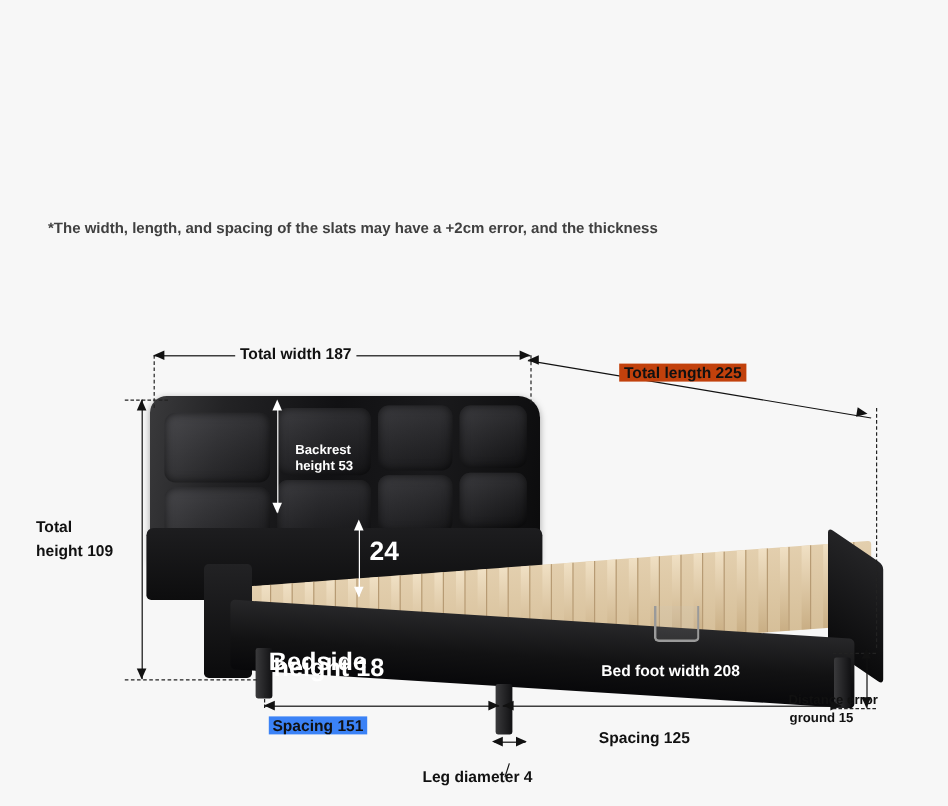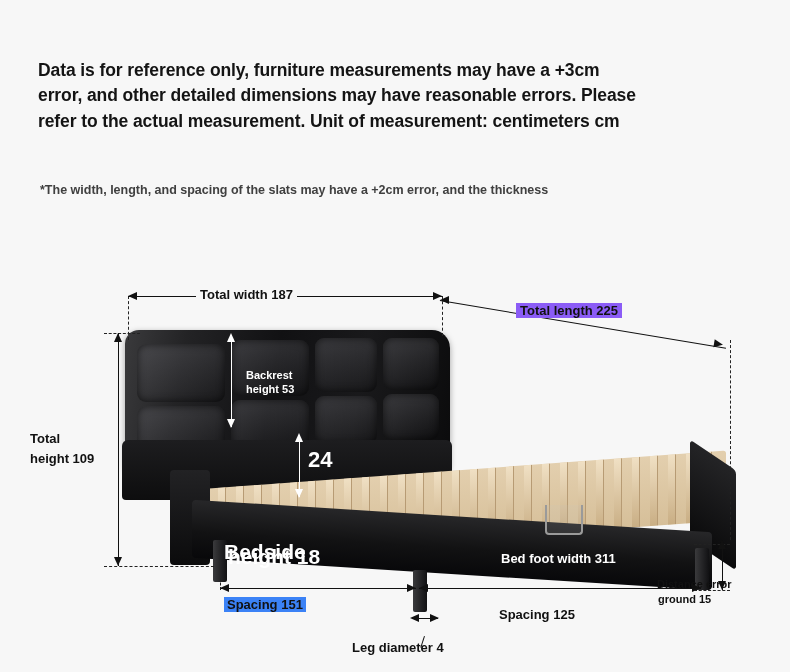--- a/index.html
+++ b/index.html
@@ -117,21 +117,20 @@
   .lbl.white{color:#fff;}
   .lbl.big{font-size:22px;color:#fff;font-weight:bold;}
   .lbl.bedside{font-size:21px;color:#fff;font-weight:bold;line-height:1.05;}
   .wline{position:absolute;background:#fff;}
 </style>
 </head>
 <body>
 
 <div id="stage">
 
-  <div class="headline">Data is for reference only, furniture measurements may have a +3cm error, and other detailed dimensions may have reasonable errors. Please refer to the actual measurement. Unit of measurement: centimeters cm</div>
   <div class="note1">*The width, length, and spacing of the slats may have a +2cm error, and the thickness</div>
 
   <div class="bed-layer">
 
     <div class="headboard">
       <div class="hb-tuft" style="left:12px;top:14px;width:88px;height:58px;"></div>
       <div class="hb-tuft" style="left:106px;top:10px;width:78px;height:56px;"></div>
       <div class="hb-tuft" style="left:190px;top:8px;width:62px;height:54px;"></div>
       <div class="hb-tuft" style="left:258px;top:8px;width:56px;height:52px;"></div>
       <div class="hb-tuft" style="left:12px;top:76px;width:88px;height:50px;"></div>
@@ -185,21 +184,21 @@
   <div class="dash-v" style="left:128px;top:296px;height:44px;"></div>
   <div class="dash-v" style="left:442px;top:296px;height:40px;"></div>
   <div class="dline" style="left:128px;top:296px;width:314px;"></div>
   <div class="arrow left" style="left:128px;top:292px;"></div>
   <div class="arrow right" style="left:433px;top:292px;"></div>
   <div class="lbl" style="left:196px;top:287px;background:#f7f7f7;padding:0 4px;">Total width 187</div>
 
   <div class="dline" style="left:440px;top:300px;width:290px;transform:rotate(9.5deg);"></div>
   <div class="arrow left" style="left:440px;top:296px;"></div>
   <div class="arrow right" style="left:714px;top:340px;transform:rotate(9.5deg);"></div>
-  <div class="lbl" style="left:516px;top:303px;background:#8b5cf6;padding:0 4px;">Total length 225</div>
+  <div class="lbl" style="left:516px;top:303px;background:#c2410c;padding:0 4px;">Total length 225</div>
 
   <div class="dash" style="left:104px;top:333px;width:36px;"></div>
   <div class="dash" style="left:104px;top:566px;width:110px;"></div>
   <div class="dline" style="left:118px;top:333px;width:1px;height:233px;"></div>
   <div class="arrow up" style="left:114px;top:333px;"></div>
   <div class="arrow down" style="left:114px;top:557px;"></div>
   <div class="lbl" style="left:27px;top:430px;background:#f7f7f7;padding:1px 3px;">Total</div>
   <div class="lbl" style="left:27px;top:450px;background:#f7f7f7;padding:1px 3px;">height 109</div>
 
   <div class="wline" style="left:231px;top:337px;width:1px;height:90px;"></div>
@@ -209,21 +208,21 @@
   <div class="lbl small white" style="left:246px;top:383px;">height 53</div>
 
   <div class="wline" style="left:299px;top:437px;width:1px;height:60px;"></div>
   <div class="arrow up-w" style="left:295px;top:433px;"></div>
   <div class="arrow down-w" style="left:295px;top:489px;"></div>
   <div class="lbl big" style="left:308px;top:447px;">24</div>
 
   <div class="lbl bedside" style="left:224px;top:525px;margin-top:16px;">Bedside</div>
   <div class="lbl bedside" style="left:228px;top:546px;">height 18</div>
 
-  <div class="lbl white" style="left:501px;top:551px;font-size:13px;">Bed foot width 311</div>
+  <div class="lbl white" style="left:501px;top:551px;font-size:13px;">Bed foot width 208</div>
 
   <div class="dline" style="left:220px;top:588px;width:196px;"></div>
   <div class="arrow left" style="left:220px;top:584px;"></div>
   <div class="arrow right" style="left:407px;top:584px;"></div>
   <div class="dash-v" style="left:220px;top:578px;height:12px;"></div>
   <div class="lbl" style="left:224px;top:597px;background:#3b82f6;padding:0 3px;">Spacing 151</div>
 
   <div class="dline" style="left:419px;top:588px;width:282px;"></div>
   <div class="arrow left" style="left:419px;top:584px;"></div>
   <div class="arrow right" style="left:692px;top:584px;"></div>

